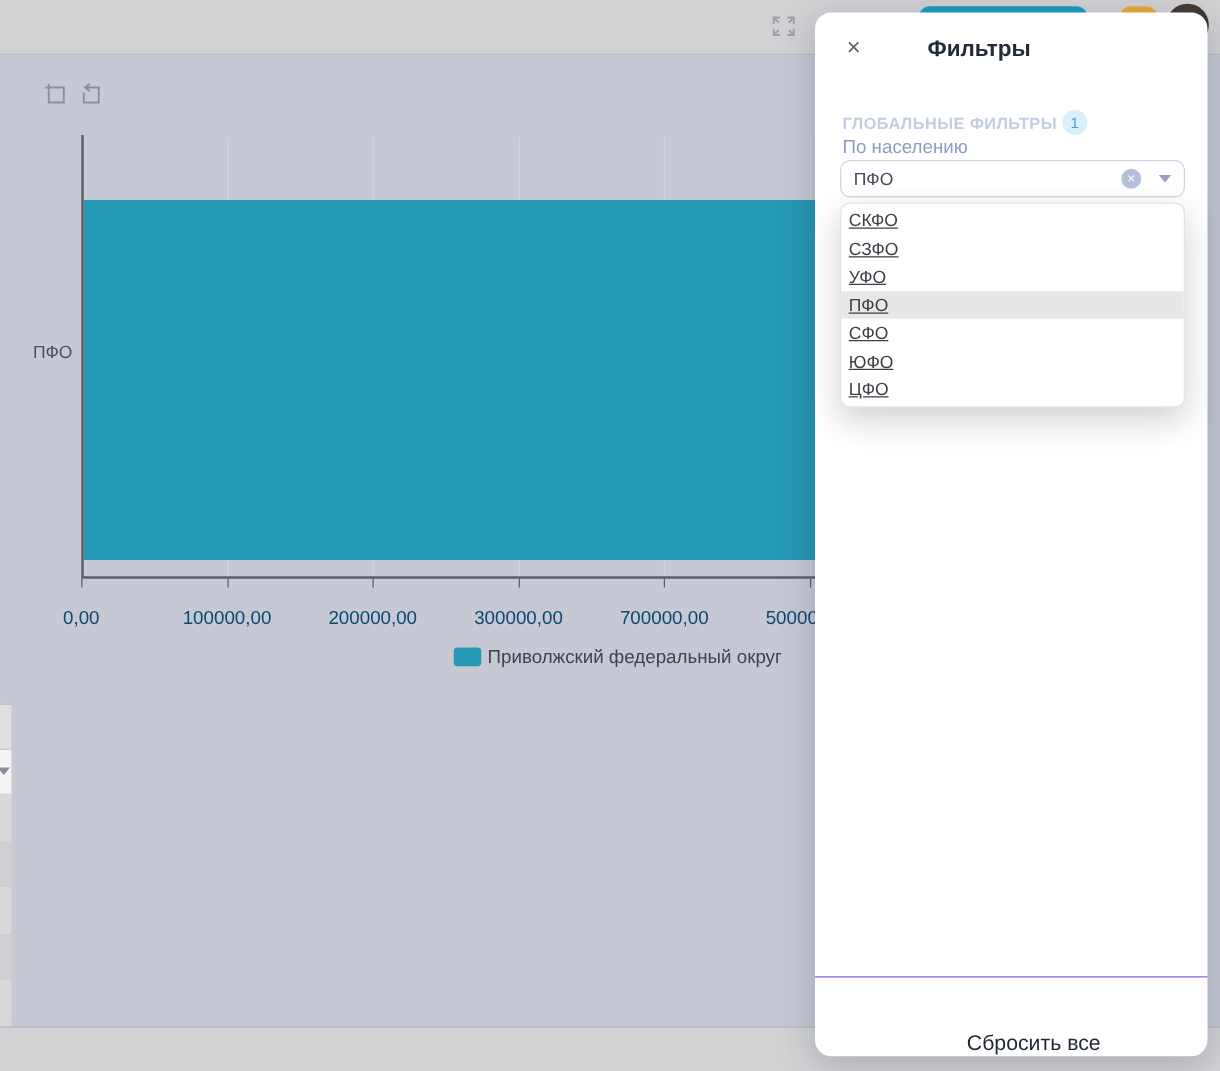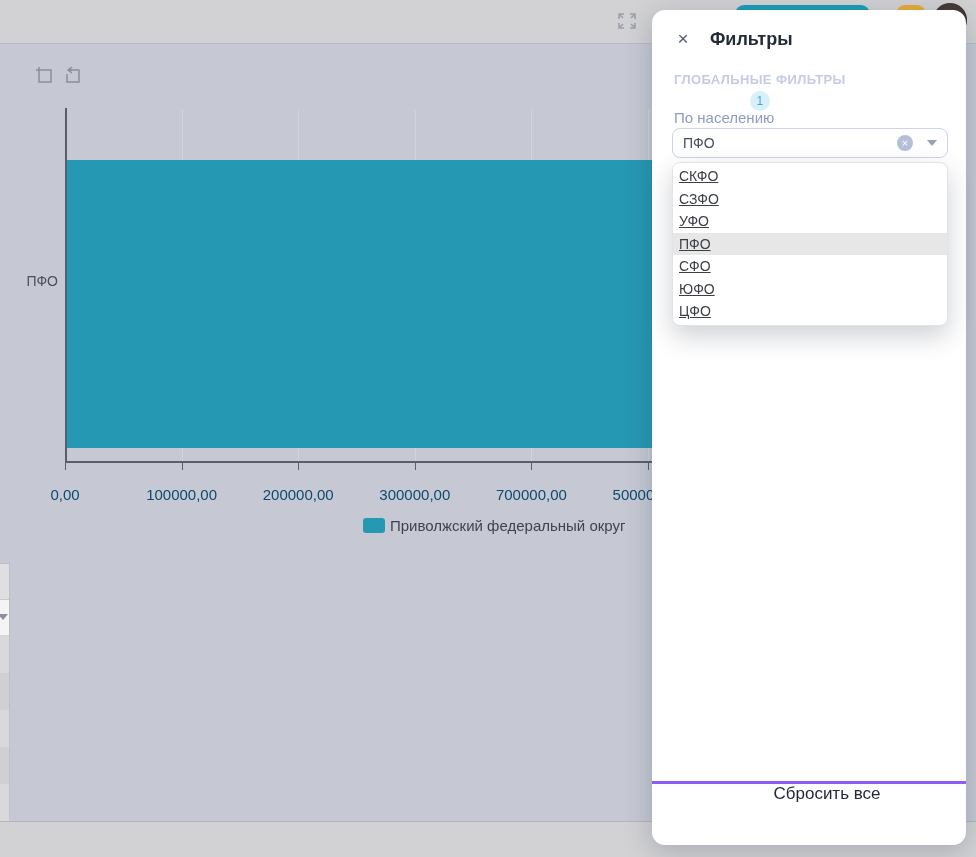--- a/index.html
+++ b/index.html
@@ -35,33 +35,33 @@
   .table-edge .hdr { height:36px; background:#dfdfe2; border-bottom:1px solid #c8c8cd; }
   .table-edge .arrow-cell { height:36px; background:#f4f4f5; border-bottom:1px solid #d4d4d8; position:relative; }
   .table-edge .arrow-cell::after { content:""; position:absolute; right:1px; top:14px; border-left:5px solid transparent; border-right:5px solid transparent; border-top:6px solid #8a8f9b; }
   .table-edge .stripe { height:37px; }
   .table-edge .stripe.a { background:#d9d9dc; }
   .table-edge .stripe.b { background:#cfcfd4; }
   
   .panel { position:absolute; left:652px; top:10px; width:314px; height:835px; background:#fff; border-radius:13px; box-shadow:0 6px 28px rgba(40,50,80,.25); z-index:10; }
   .panel-header { position:absolute; left:0; top:0; width:100%; height:58px; display:flex; align-items:center; padding:0 22px; gap:18px; }
   .close-btn { width:18px; height:18px; border:none; background:none; cursor:pointer; color:#555f6e; font-size:19px; line-height:18px; padding:0; }
-  .panel-title { font-size:18px; font-weight:bold; color:#242b38; }
-  .section-row { position:absolute; left:22px; top:62px; display:flex; align-items:center; gap:4px;flex-direction:column; }
+  .panel-title { font-size:18px; font-weight:bold; color:#242b38;margin-left:32px; }
+  .section-row { position:absolute; left:22px; top:78px; display:flex; align-items:center; gap:4px; }
   .section-label { font-size:13px; font-weight:bold; letter-spacing:.4px; color:#c4cbe3; }
   .count-badge { width:20px; height:20px; border-radius:50%; background:#d8f0fa; color:#4aa6cd; font-size:12px; display:flex; align-items:center; justify-content:center; }
   .field-label { position:absolute; left:22px; top:99px; font-size:15px; color:#8e9cc3; }
   .select-box { position:absolute; left:20px; top:118px; width:276px; height:30px; background:#fff; border:1px solid #ccd4e6; border-radius:8px; display:flex; align-items:center; padding:0 10px; cursor:pointer; }
   .select-value { flex:1; font-size:14px; color:#454b57; }
   .clear-icon { width:16px; height:16px; border-radius:50%; background:#b5c0d8; color:#fff; font-size:11px; line-height:16px; text-align:center; margin-right:14px; cursor:pointer; }
   .caret { width:0; height:0; border-left:5px solid transparent; border-right:5px solid transparent; border-top:6px solid #98a2b6; cursor:pointer; }
   .dropdown { position:absolute; left:20px; top:152px; width:276px; background:#fff; border:1px solid #e3e3e6; border-radius:8px; box-shadow:0 10px 26px rgba(30,40,60,.22); padding:2px 0; z-index:11; }
   .option { height:22.5px; line-height:22.5px; padding-left:6px; font-size:14px; color:#3c4046; cursor:pointer; white-space:nowrap;text-decoration:underline; }
   .option.selected { background:#e7e7e8; }
-  .panel-footer { position:absolute; left:0; bottom:0; width:100%; height:64px; border-top:3px solid #8b5cf6; display:flex; align-items:flex-start; justify-content:center;padding-left:36px; }
+  .panel-footer { position:absolute; left:0; bottom:0; width:100%; height:64px; border-top:1px solid #8b5cf6; display:flex; align-items:flex-end; justify-content:center;padding-left:36px; }
   .reset-btn { border:none; background:none; font-size:17px; color:#1f2835; cursor:pointer; font-family:inherit; }
   svg { display:block; }
 </style>
 </head>
 <body>
 
 <div class="topbar">
   <div class="expand-btn">
     <svg width="26" height="26" viewBox="0 0 26 26" fill="none" stroke="#9aa0ab" stroke-width="1.6">
       <path d="M10 6 L5 6 L5 11"></path>

